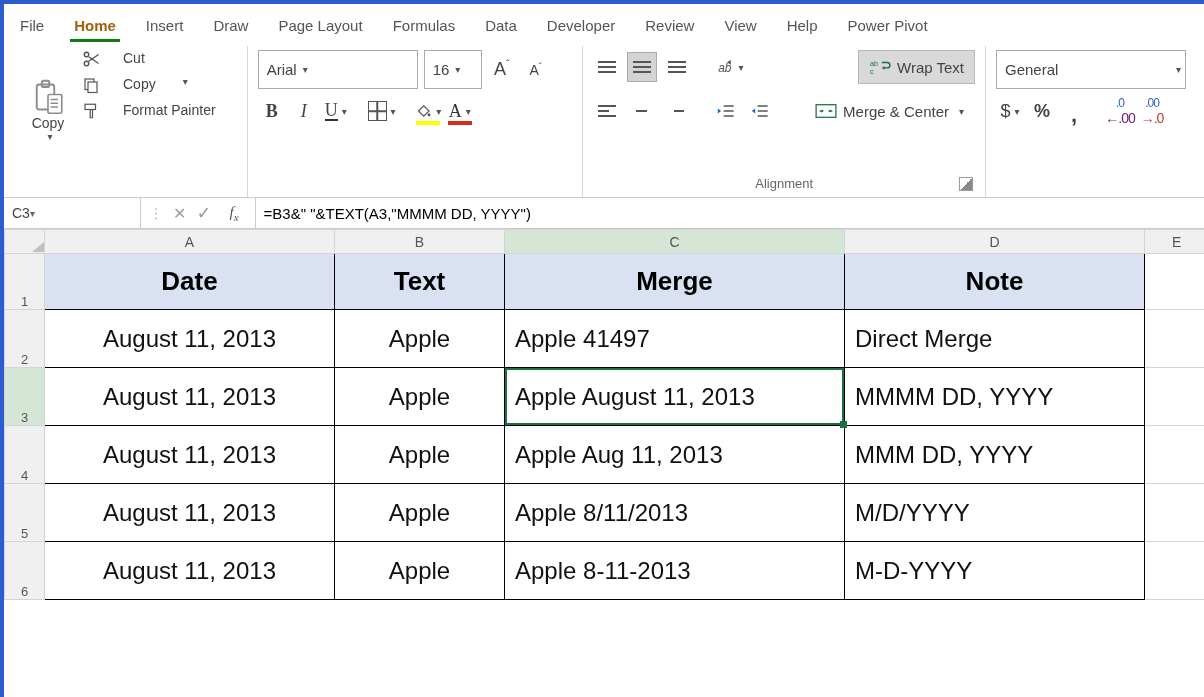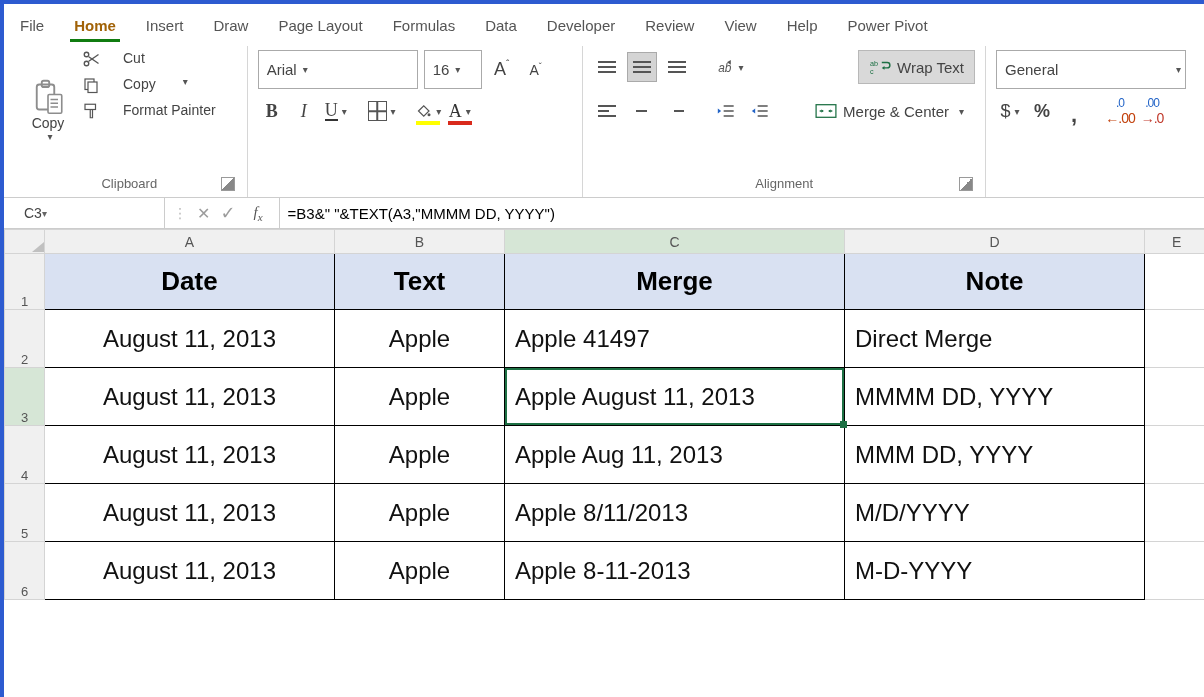--- a/index.html
+++ b/index.html
@@ -180,35 +180,35 @@
   .comma { font-size: 22px; font-weight: 600; line-height: 0.2; position: relative; top: 4px; }
   .decimal-icon {
     font-size: 12px;
     letter-spacing: -1px;
     display: inline-flex;
     flex-direction: column;
     align-items: center;
     color: #2364c7;
   }
   .decimal-icon .arrow-right { color: #c0392b; font-size: 14px; }
-  .decimal-icon .arrow-left { color: #c2410c; font-size: 14px; }
+  .decimal-icon .arrow-left { color: #701a75; font-size: 14px; }
 
   
   .formula-bar {
     display: flex;
     align-items: stretch;
     height: 30px;
     border-bottom: 1px solid #ccc;
   }
   .name-box {
     width: 120px;
     border-right: 1px solid #ccc;
     display: flex;
     align-items: center;
-    padding: 0 20px;
+    padding: 0 8px;
     font-size: 14px;
   }
   .name-box .arrow { font-size: 10px; color: #666; }
   .fx-buttons {
     display: flex;
     align-items: center;
     border-right: 1px solid #ccc;
     padding: 0 8px;
     gap: 10px;
     color: #9c9c9c;
@@ -358,24 +358,20 @@
           </div>
           <div class="stack-row">
             <svg viewBox="0 0 24 24">
               <rect x="4" y="3" width="14" height="7" fill="none" stroke="#555" stroke-width="1.6"></rect>
               <path d="M11 10 L11 21 L14 21 L14 10" fill="none" stroke="#555" stroke-width="1.6"></path>
             </svg>
             <span>Format Painter</span>
           </div>
         </div>
       </div>
-      <div class="label">
-        <span>Clipboard</span>
-        <span class="dialog-launcher"></span>
-      </div>
     </div>
 
     <div class="group" style="width:330px">
       <div class="body font-body">
         <div class="row">
           <div class="combo" style="width:160px">
             <span>Arial</span>
             <span class="arrow">▾</span>
           </div>
           <div class="combo" style="width:58px">

